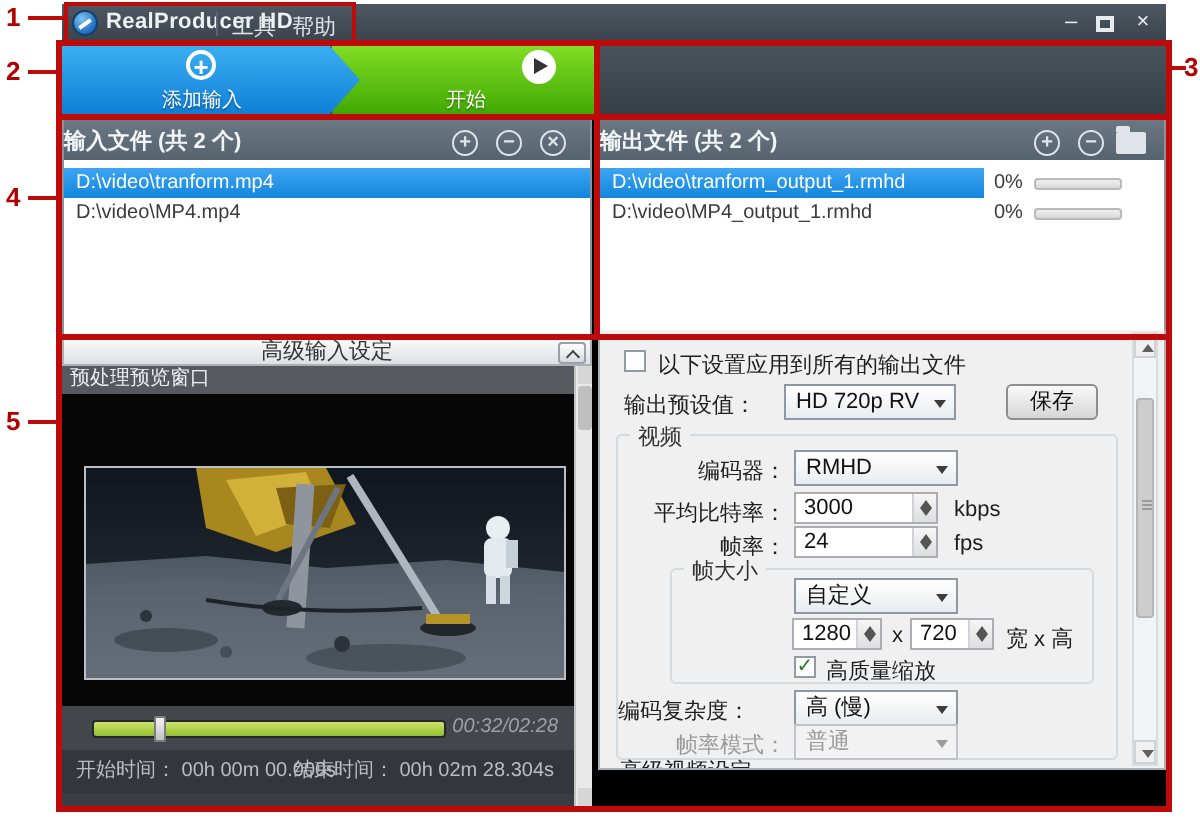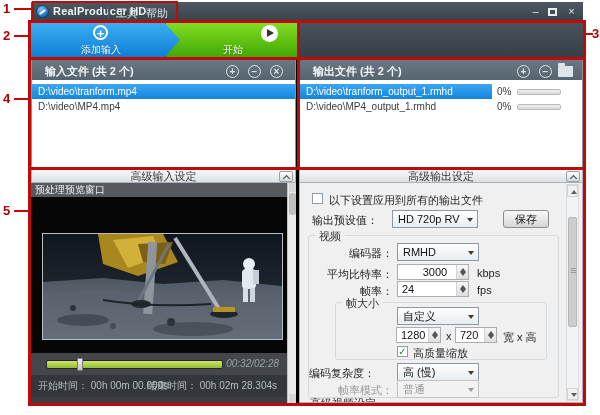--- a/index.html
+++ b/index.html
@@ -36,21 +36,21 @@
     color:#fff;font-size:13px;line-height:14px;text-align:center;font-weight:bold;}
   .circle-play{position:absolute;left:95px;top:3px;width:17px;height:17px;background:#fff;border-radius:50%;}
   .circle-play:after{content:"";position:absolute;left:6px;top:4px;border-left:7px solid #333;
     border-top:4.5px solid transparent;border-bottom:4.5px solid transparent;}
 
   
   .flist{position:absolute;top:57px;height:109px;background:#fff;border:1px solid #8a939b;}
   .flist-l{left:0;width:265px;}
   .flist-r{left:268px;width:284px;}
   .fhead{position:absolute;left:0;top:0;width:100%;height:20px;
-    background:linear-gradient(#6b7884,#566470);color:#f2f5f7;font-size:11px;font-weight:bold;line-height:23px;padding-left:13px;}
+    background:linear-gradient(#6b7884,#566470);color:#f2f5f7;font-size:11px;font-weight:bold;line-height:23px;padding-left:0;}
   .hicon{position:absolute;top:5px;width:13px;height:13px;border:1.5px solid #dfe4e8;border-radius:50%;
     color:#dfe4e8;font-size:10px;line-height:11px;text-align:center;font-weight:bold;}
   .foldericon{position:absolute;top:6px;width:15px;height:11px;background:#dfe4e8;border-radius:1px;}
   .foldericon:before{content:"";position:absolute;left:0;top:-3px;width:7px;height:3px;background:#dfe4e8;border-radius:1px 1px 0 0;}
   .frow{position:absolute;left:0;width:100%;height:15px;font-size:10px;line-height:15px;color:#3b3b3b;}
   .frow .fpath{position:absolute;left:6px;top:0;}
   .frow.sel{background:linear-gradient(#3ea5f2,#1286dd);color:#fff;}
   .frow.selpart .fpathbg{position:absolute;left:0;top:0;width:192px;height:15px;background:linear-gradient(#3ea5f2,#1286dd);}
   .frow.selpart .fpath{color:#fff;text-align:center;}
   .fpct{position:absolute;left:197px;top:0;color:#3b3b3b;}
@@ -79,21 +79,21 @@
   .greenbar{position:absolute;left:15px;top:7px;width:177px;height:9px;border:1px solid #26292c;border-radius:2px;
     background:linear-gradient(#cfe469,#93bd32);}
   .tthumb{position:absolute;left:46px;top:5px;width:6px;height:13px;background:linear-gradient(#f2f2f2,#c2c2c2);border:1px solid #7b7b7b;border-radius:1px;}
   .tltime{position:absolute;right:8px;top:5px;font-size:10px;color:#9aa1a7;font-style:italic;}
   .timesrow{position:absolute;left:0;top:192px;width:256px;height:22px;background:#33373b;
     font-size:10px;color:#b9bdc1;line-height:22px;}
   .timesrow .startt{position:absolute;left:7px;}
   .timesrow .endt{position:absolute;right:10px;}
 
   
-  .advR{position:absolute;left:268px;top:181px;width:284px;height:220px;background:#f0f0f0;overflow:hidden;
+  .advR{position:absolute;left:268px;top:163px;width:284px;height:220px;background:#f0f0f0;overflow:hidden;
     font-size:11px;color:#1e1e1e;border:1px solid #aab1b7;border-top:none;}
   .cbx{position:absolute;width:11px;height:11px;background:#fff;border:1px solid #8f9ba5;}
   .cbx.checked{color:#2d7d2d;font-size:10px;line-height:10px;text-align:center;font-weight:bold;}
   .lbl{position:absolute;white-space:nowrap;}
   .combo{position:absolute;height:18px;border:1px solid #8c99a5;background:linear-gradient(#fefefe,#e9edf0);
     font-size:11px;line-height:16px;padding-left:5px;color:#111;}
   .combo .darr{position:absolute;right:4px;top:7px;border-left:3.5px solid transparent;border-right:3.5px solid transparent;border-top:4.5px solid #3c3c3c;}
   .combo.disabled{background:#f2f2f2;color:#9a9a9a;border-color:#c0c4c8;}
   .combo.disabled .darr{border-top-color:#9a9a9a;}
   .savebtn{position:absolute;width:46px;height:18px;border:1px solid #8d8d8d;border-radius:3px;
@@ -272,21 +272,21 @@
       <div class="grp" style="left:8px;top:52px;width:251px;height:163px;">
         <span class="grplegend">视频</span>
 
         <span class="lbl" style="left:0;top:10px;width:84px;text-align:right;">编码器：</span>
         <div class="combo" style="left:88px;top:7px;width:82px;">
           <span>RMHD</span>
           <span class="darr"></span>
         </div>
 
         <span class="lbl" style="left:0;top:31px;width:84px;text-align:right;">平均比特率：</span>
-        <div class="spin" style="left:88px;top:28px;width:72px;text-align:center;">
+        <div class="spin" style="left:88px;top:28px;width:72px;">
           <span>3000</span>
           <span class="spinbtns"></span>
         </div>
         <span class="lbl" style="left:168px;top:31px;">kbps</span>
 
         <span class="lbl" style="left:0;top:48px;width:84px;text-align:right;">帧率：</span>
         <div class="spin" style="left:88px;top:45px;width:72px;">
           <span>24</span>
           <span class="spinbtns"></span>
         </div>

